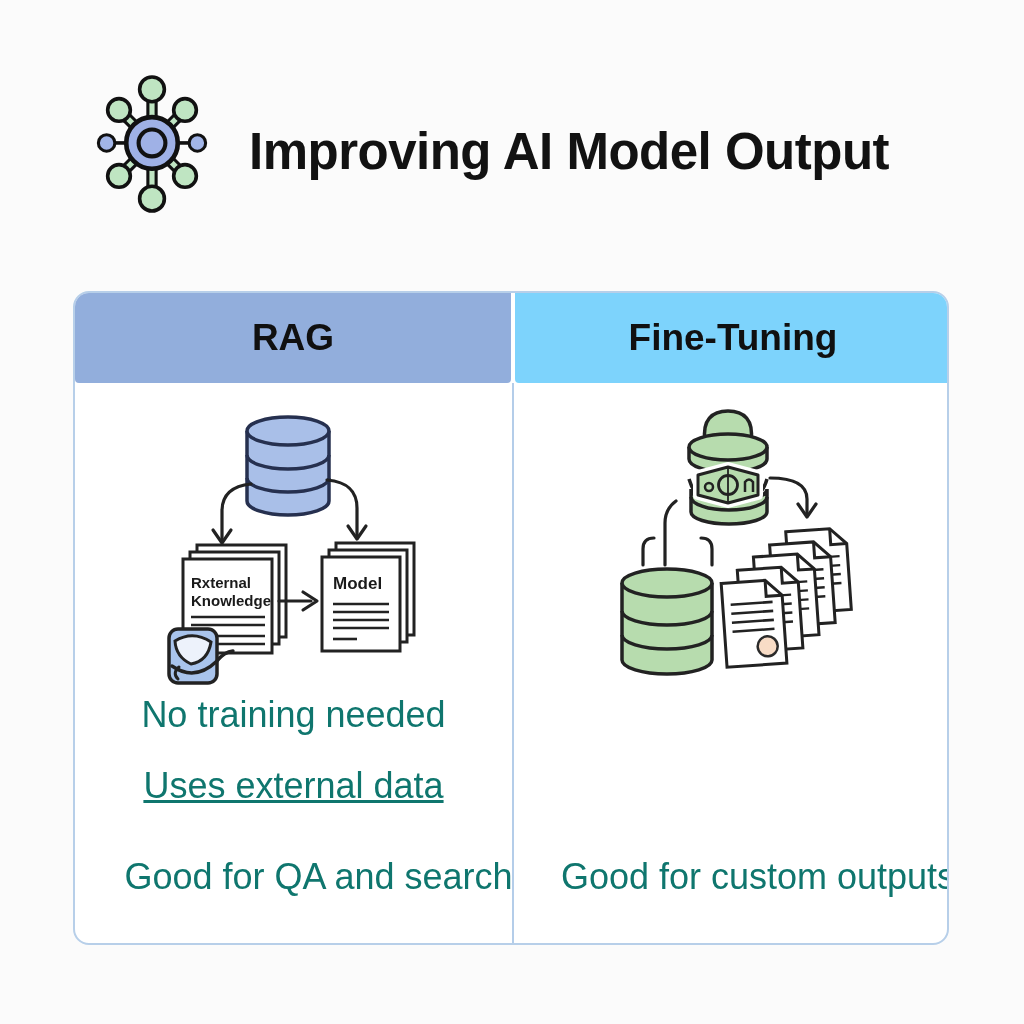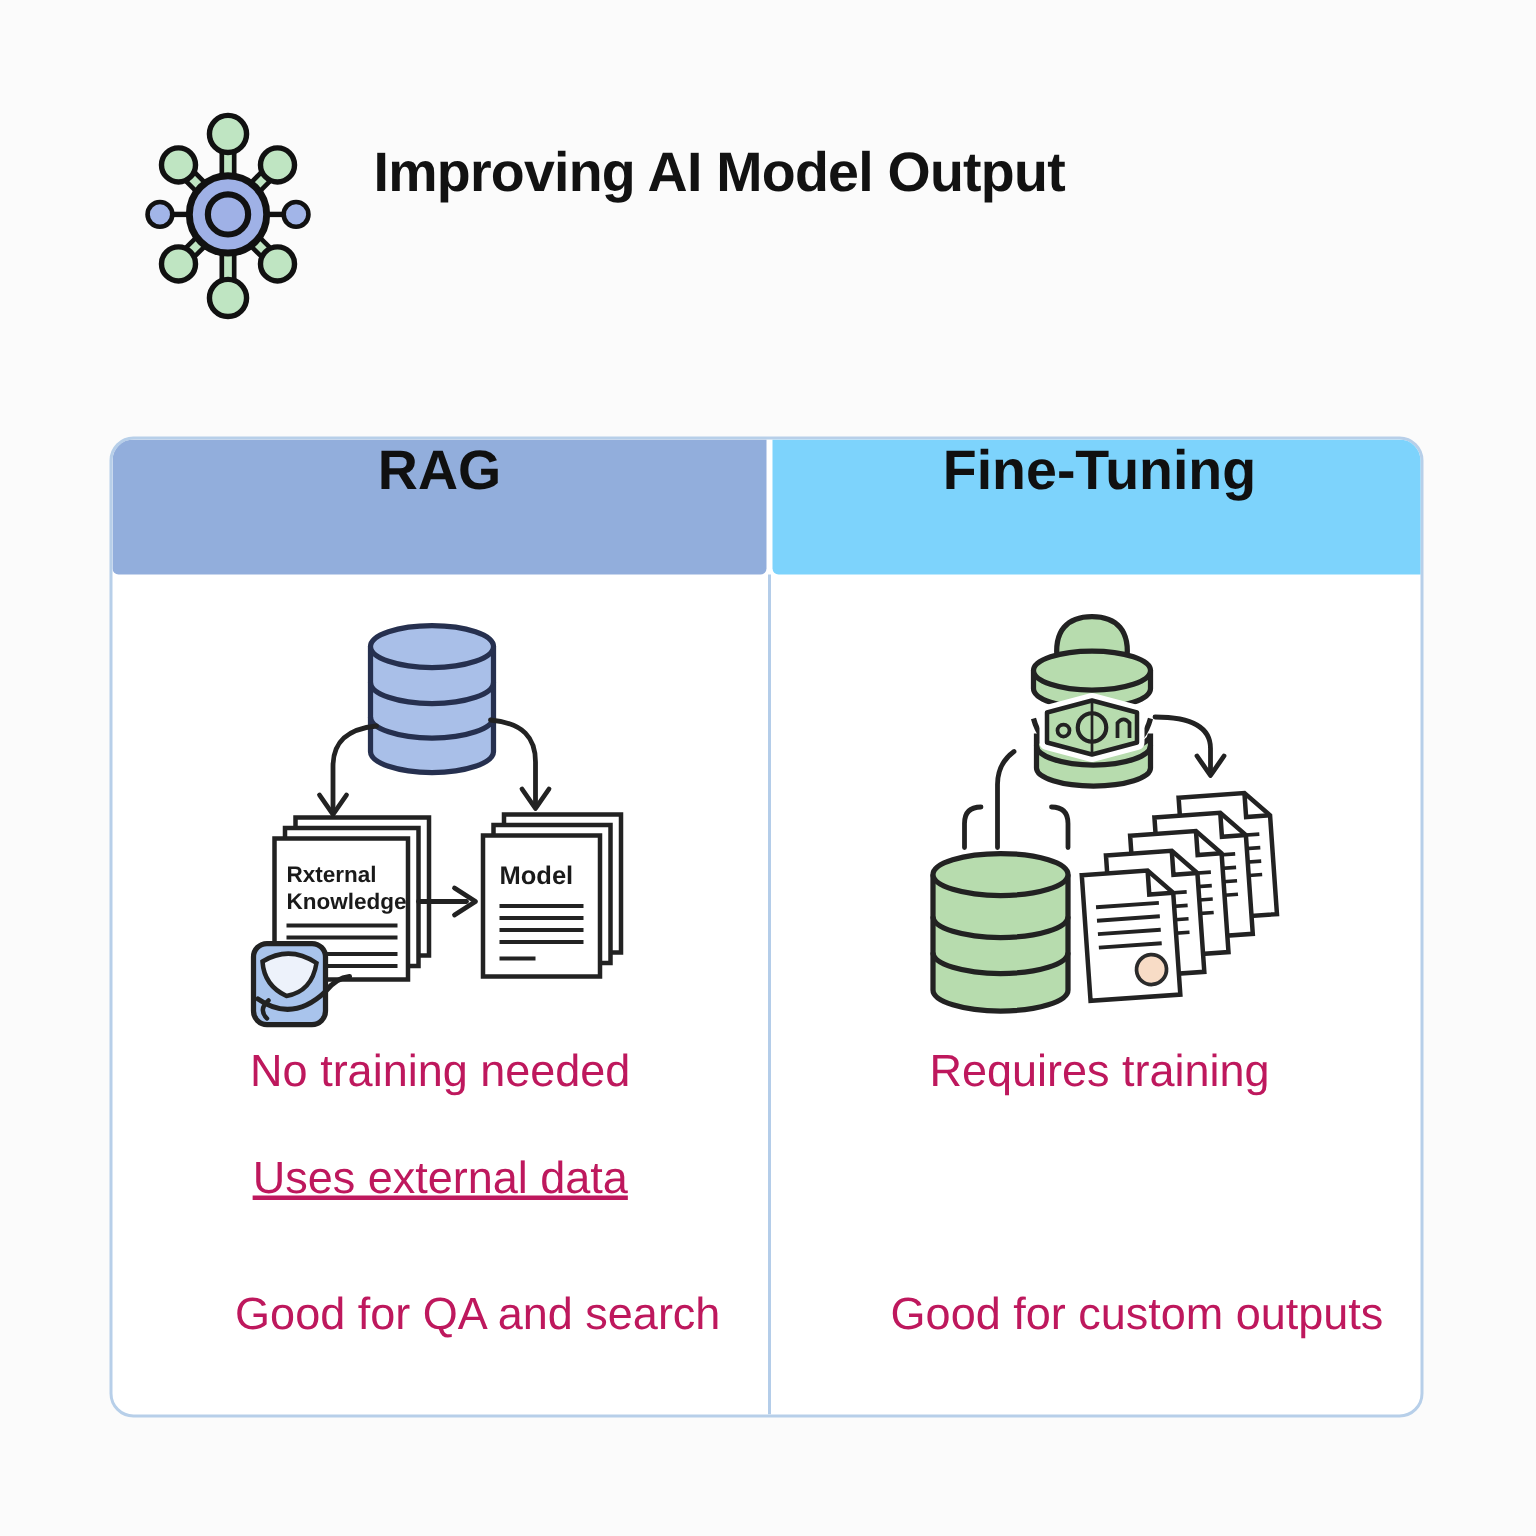--- a/index.html
+++ b/index.html
@@ -2,44 +2,44 @@
 <html><head>
 <meta charset="utf-8">
 <style>
   html,body{margin:0;padding:0;}
   .page{
     position:relative;width:1024px;height:1024px;background:#FBFBFB;
     font-family:"Liberation Sans",sans-serif;overflow:hidden;
   }
   .brand-icon{position:absolute;left:86px;top:74px;width:132px;height:142px;}
   .page-title{
-    position:absolute;left:249px;top:94px;margin:0;
-    font-size:37px;font-weight:700;letter-spacing:-0.5px;color:#121212;
+    position:absolute;left:249px;top:122px;margin:0;
+    font-size:51px;font-weight:700;letter-spacing:-0.5px;color:#121212;
     white-space:nowrap;
   }
   .comparison-table{
     position:absolute;left:73px;top:291px;width:876px;height:654px;
     box-sizing:border-box;background:#FFFFFF;
     border:2px solid #B7CFE9;border-radius:16px;overflow:hidden;
   }
   .col-header{
-    position:absolute;top:0;height:90px;display:flex;align-items:flex-start;justify-content:center;
+    position:absolute;top:0;height:90px;display:flex;align-items:center;justify-content:center;
     font-size:37px;font-weight:700;color:#101010;border-radius:0 0 4px 4px;
   }
   .col-header.rag{left:0;width:436px;background:#92AEDC;}
   .col-header.ft{left:440px;width:436px;background:#7dd3fc;}
   .col-divider{
     position:absolute;left:437px;top:90px;bottom:0;width:2px;background:#B4CDE9;
   }
   .illus{position:absolute;top:90px;width:437px;height:330px;}
   .illus.left{left:0;}
   .illus.right{left:440px;}
   .feature{
     position:absolute;width:437px;text-align:center;
-    font-size:30px;line-height:34px;color:#be185d;
+    font-size:36px;line-height:34px;color:#0f766e;
   }
   .feature.c1{left:0;}
   .feature.c2{left:440px;width:436px;}
   .f-row1{top:405px;}
   .f-row2{top:476px;text-decoration:underline;}
   .f-row3{top:567px;margin-left:25px;}
   .doc-label{font-family:"Liberation Sans",sans-serif;font-weight:700;fill:#1A1A1A;}
 </style>
 </head>
 <body>
@@ -248,17 +248,16 @@
           </g>
           <circle cx="249" cy="262" r="10" fill="#F8DCC6" stroke="#2B2B2B" stroke-width="2.5"></circle>
         </g>
       </g>
     </svg>
 
     <div class="feature c1 f-row1">No training needed</div>
     <div class="feature c1 f-row2">Uses external data</div>
     <div class="feature c1 f-row3">Good for QA and search</div>
 
-    <div class="feature c2 f-row1">Requires training</div>
     <div class="feature c2 f-row3">Good for custom outputs</div>
 
   </div>
 </div>
 
 </body></html>

